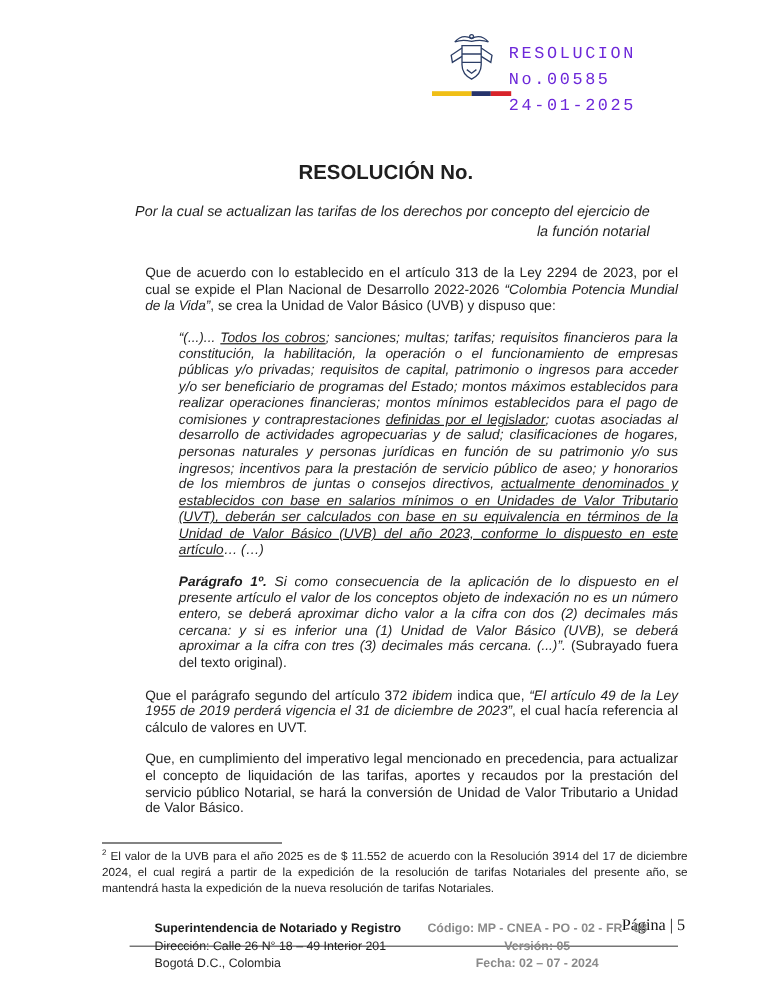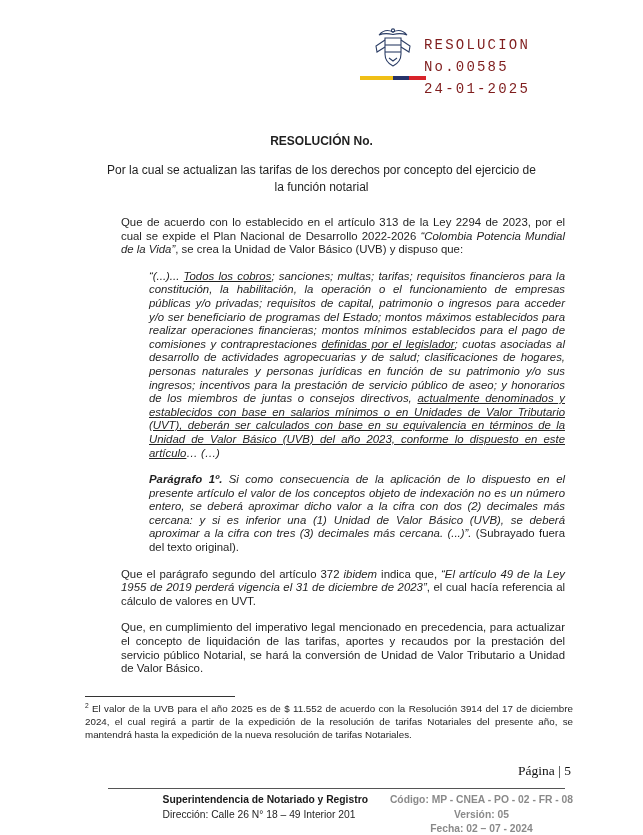--- a/index.html
+++ b/index.html
@@ -28,30 +28,30 @@
   }
   .stripe { display: flex; margin-top: 4px; height: 4px; width: 66px; }
   .stripe span { display: block; height: 100%; }
   .stripe .c1 { width: 33px; }
   .stripe .c2 { width: 16px; }
   .stripe .c3 { width: 17px; }
   .stamp {
     position: absolute; left: 424px; top: 34px;
     font-family: "Liberation Mono", "DejaVu Sans Mono", monospace;
     font-size: 14px; line-height: 22px; letter-spacing: 2.2px;
-    color: #7f1d1d; white-space: nowrap;
+    color: #6d28d9; white-space: nowrap;
   }
   
   .doc-title {
     margin-top: 16px; text-align: center;
-    font-weight: bold; font-size: 12px;
+    font-weight: bold; font-size: 17px;
   }
   .doc-subtitle {
     margin: 14px auto 0; width: 440px;
-    text-align: center; font-size: 12px; line-height: 17px;
+    text-align: right; font-size: 12px; line-height: 17px; font-style: italic;
   }
   
   .body { padding: 0 78px 0 85px; margin-top: 20px; margin-left: 36px; }
   .para {
     font-size: 11.4px; line-height: 13.6px;
     text-align: justify; margin-bottom: 13px;
   }
   .quote {
     margin-left: 28px; font-style: italic;
   }
@@ -73,22 +73,22 @@
   .pagenum-row {
     position: absolute; right: 72px; top: 763px;
     font-family: "Liberation Serif", serif;
     font-size: 13.5px; color: #111;
   }
   .footer-rule {
     position: absolute; left: 108px; right: 78px; top: 788px;
     border-top: 1.2px solid #555;
   }
   .footer {
-    position: absolute; left: 95px; right: 70px; top: 793px;
-    display: flex; justify-content: flex-end;
+    position: absolute; left: 95px; right: 70px; top: 768px;
+    display: flex; justify-content: center;
     font-size: 10.3px; line-height: 14.5px;
   }
   .footer-left .org { font-weight: bold; color: #1a1a1a; }
   .footer-right { text-align: center; font-weight: bold; color: #8a8a8a; margin-left: 22px; }
 </style>
 </head>
 <body>
 
 <div class="page">
 
@@ -136,20 +136,21 @@
   <div class="footnote-sep"></div>
   <div class="footnote"><span class="sup">2</span><span> El valor de la UVB para el año 2025 es de $ 11.552 de acuerdo con la Resolución 3914 del 17 de diciembre 2024, el cual regirá a partir de la expedición de la resolución de tarifas Notariales del presente año, se mantendrá hasta la expedición de la nueva resolución de tarifas Notariales.</span></div>
 
   <div class="pagenum-row">Página | 5</div>
   <div class="footer-rule"></div>
 
   <div class="footer">
     <div class="footer-left">
       <div class="org">Superintendencia de Notariado y Registro</div>
       <div>Dirección: Calle 26 N° 18 – 49 Interior 201</div>
+      <div>Bogotá D.C., Colombia</div>
     </div>
     <div class="footer-right">
       <div>Código: MP - CNEA - PO - 02 - FR - 08</div>
       <div>Versión: 05</div>
       <div>Fecha: 02 – 07 - 2024</div>
     </div>
   </div>
 
 </div>
 

